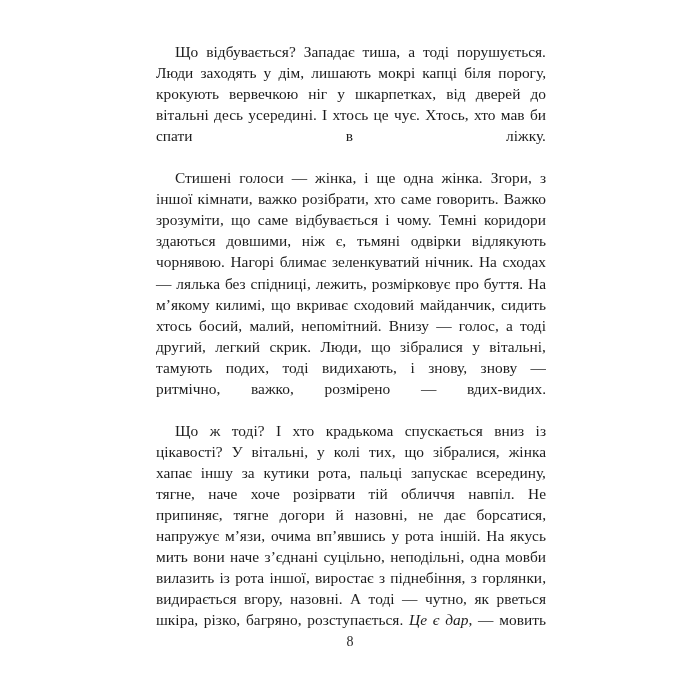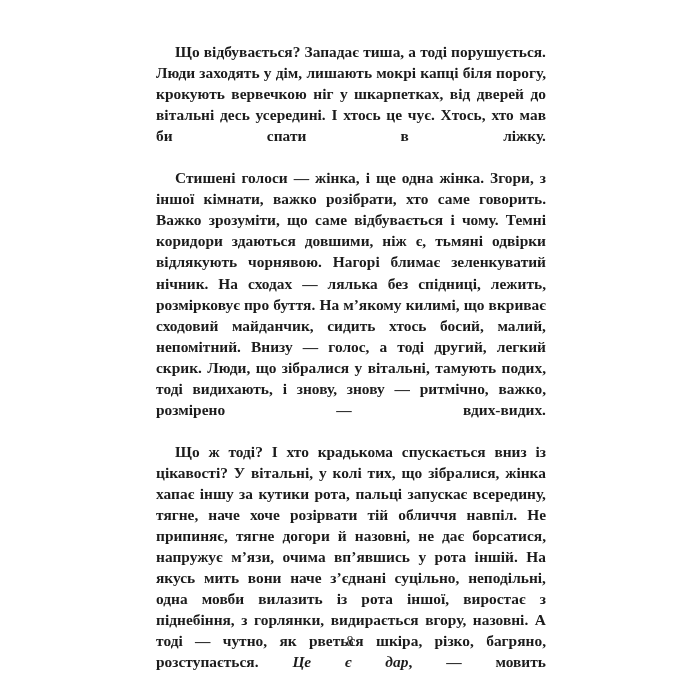--- a/index.html
+++ b/index.html
@@ -23,21 +23,20 @@
     height: 700px;
     background: #ffffff;
     box-sizing: border-box;
   }
 
   #text-block {
     position: absolute;
     left: 156px;
     top: 41px;
     width: 390px;
-    font-weight: bold;
   }
 
   .para {
     margin: 0;
     text-indent: 19px;
     text-align: justify;
     font-size: 15.4px;
     line-height: 21.05px;
     letter-spacing: 0.02px;
     word-spacing: 0.2px;

